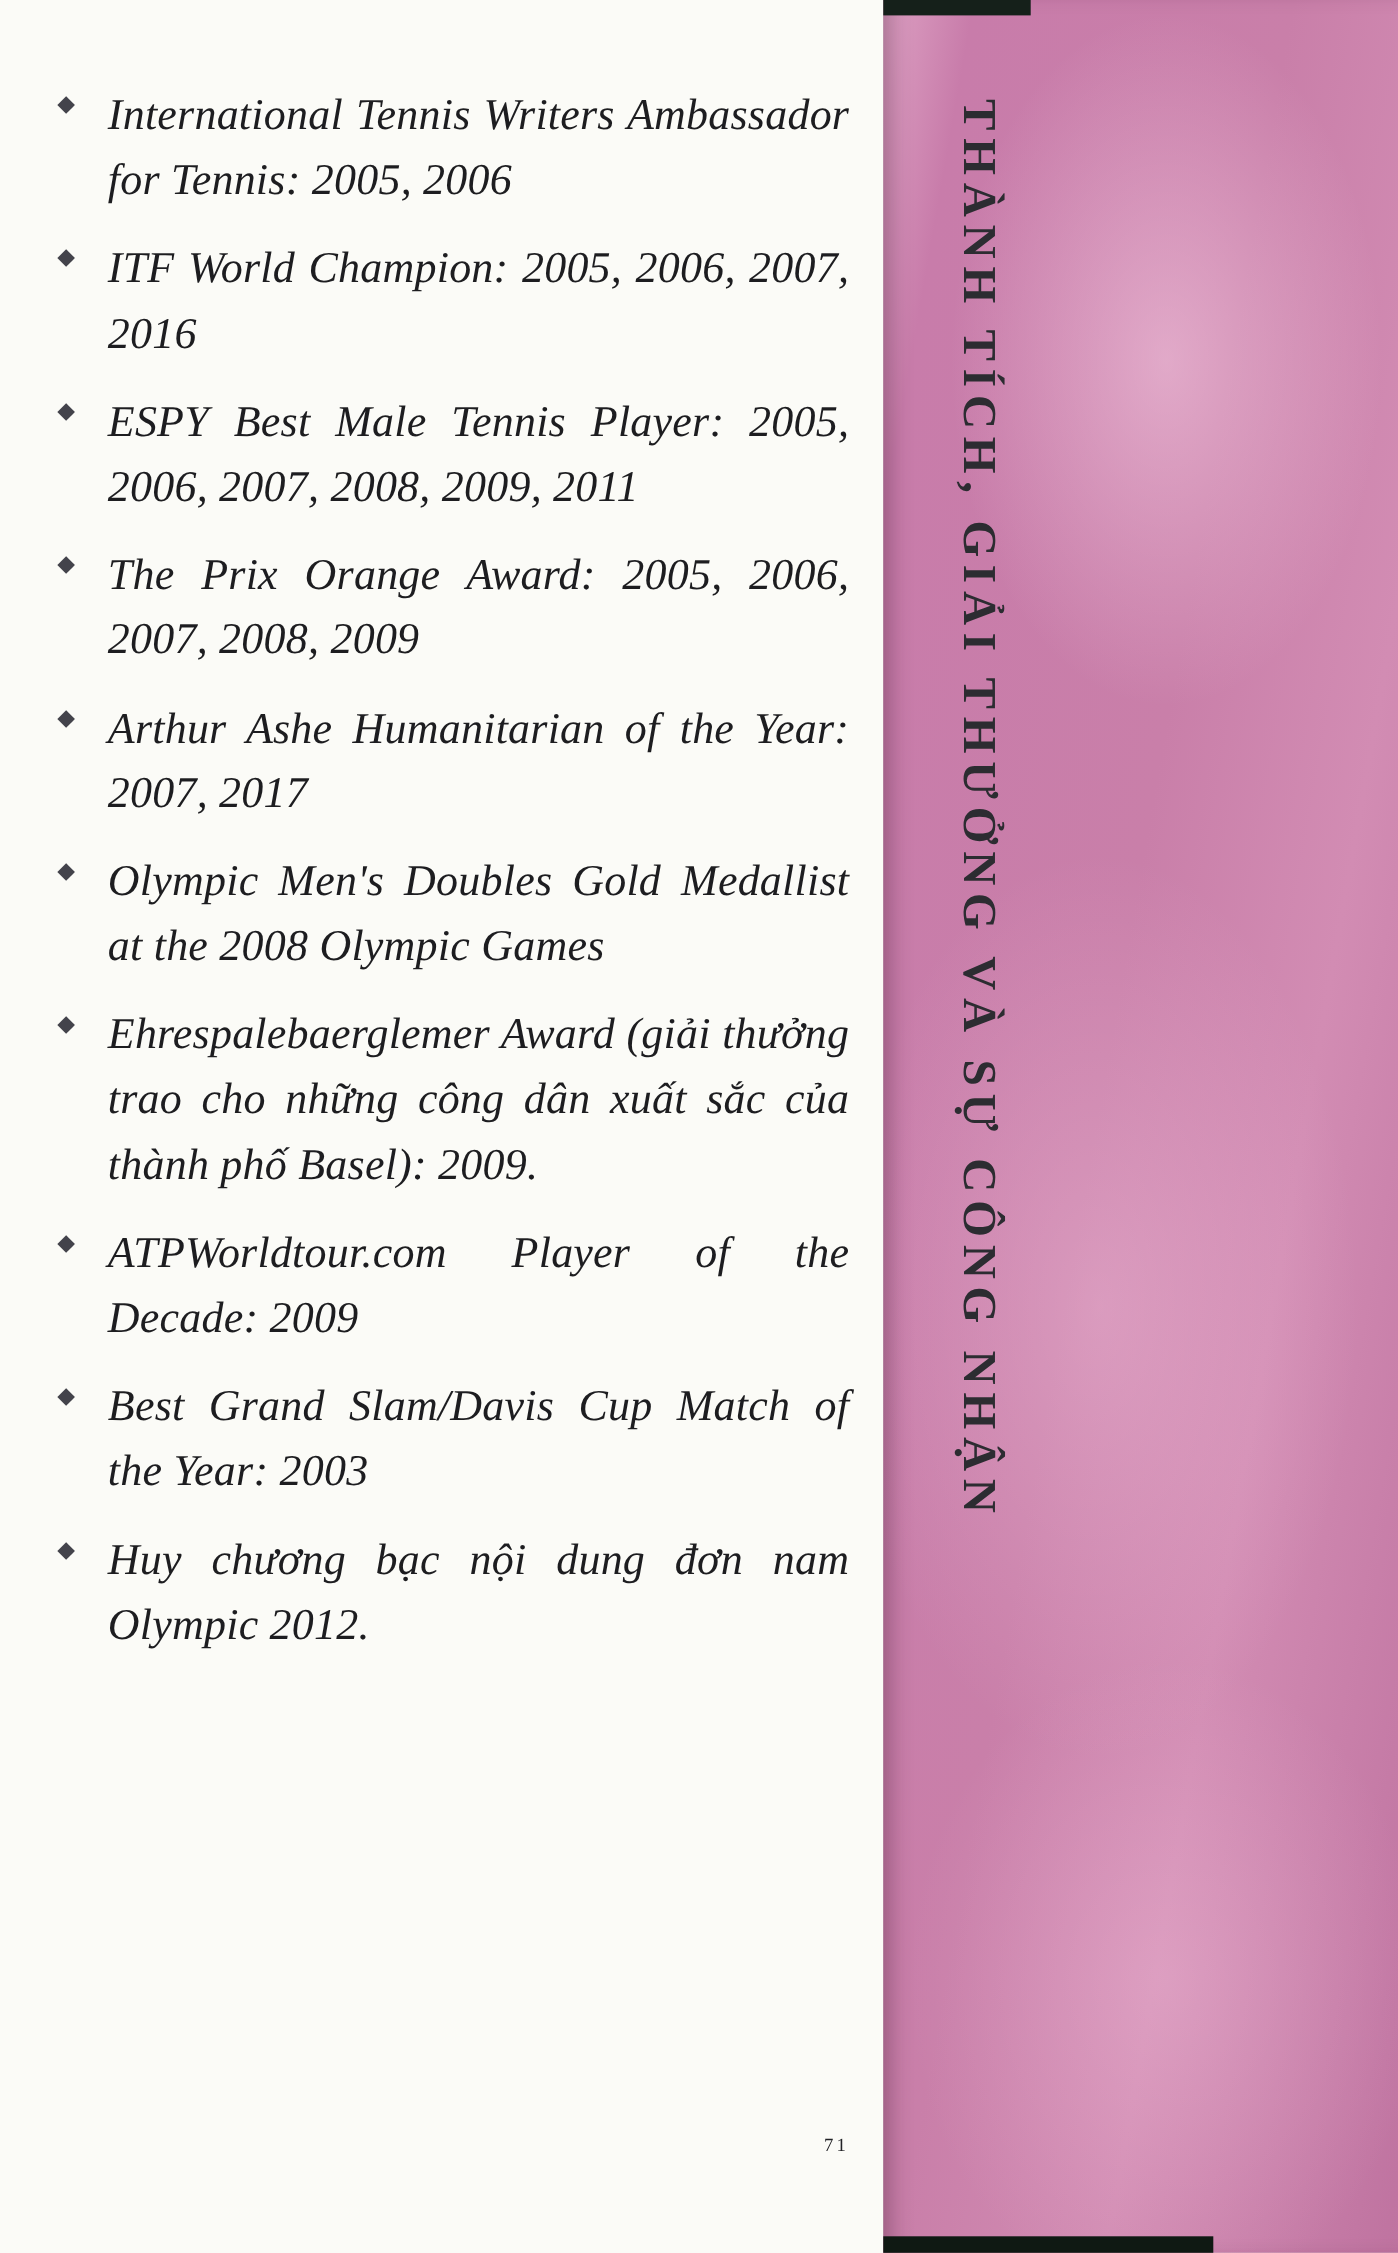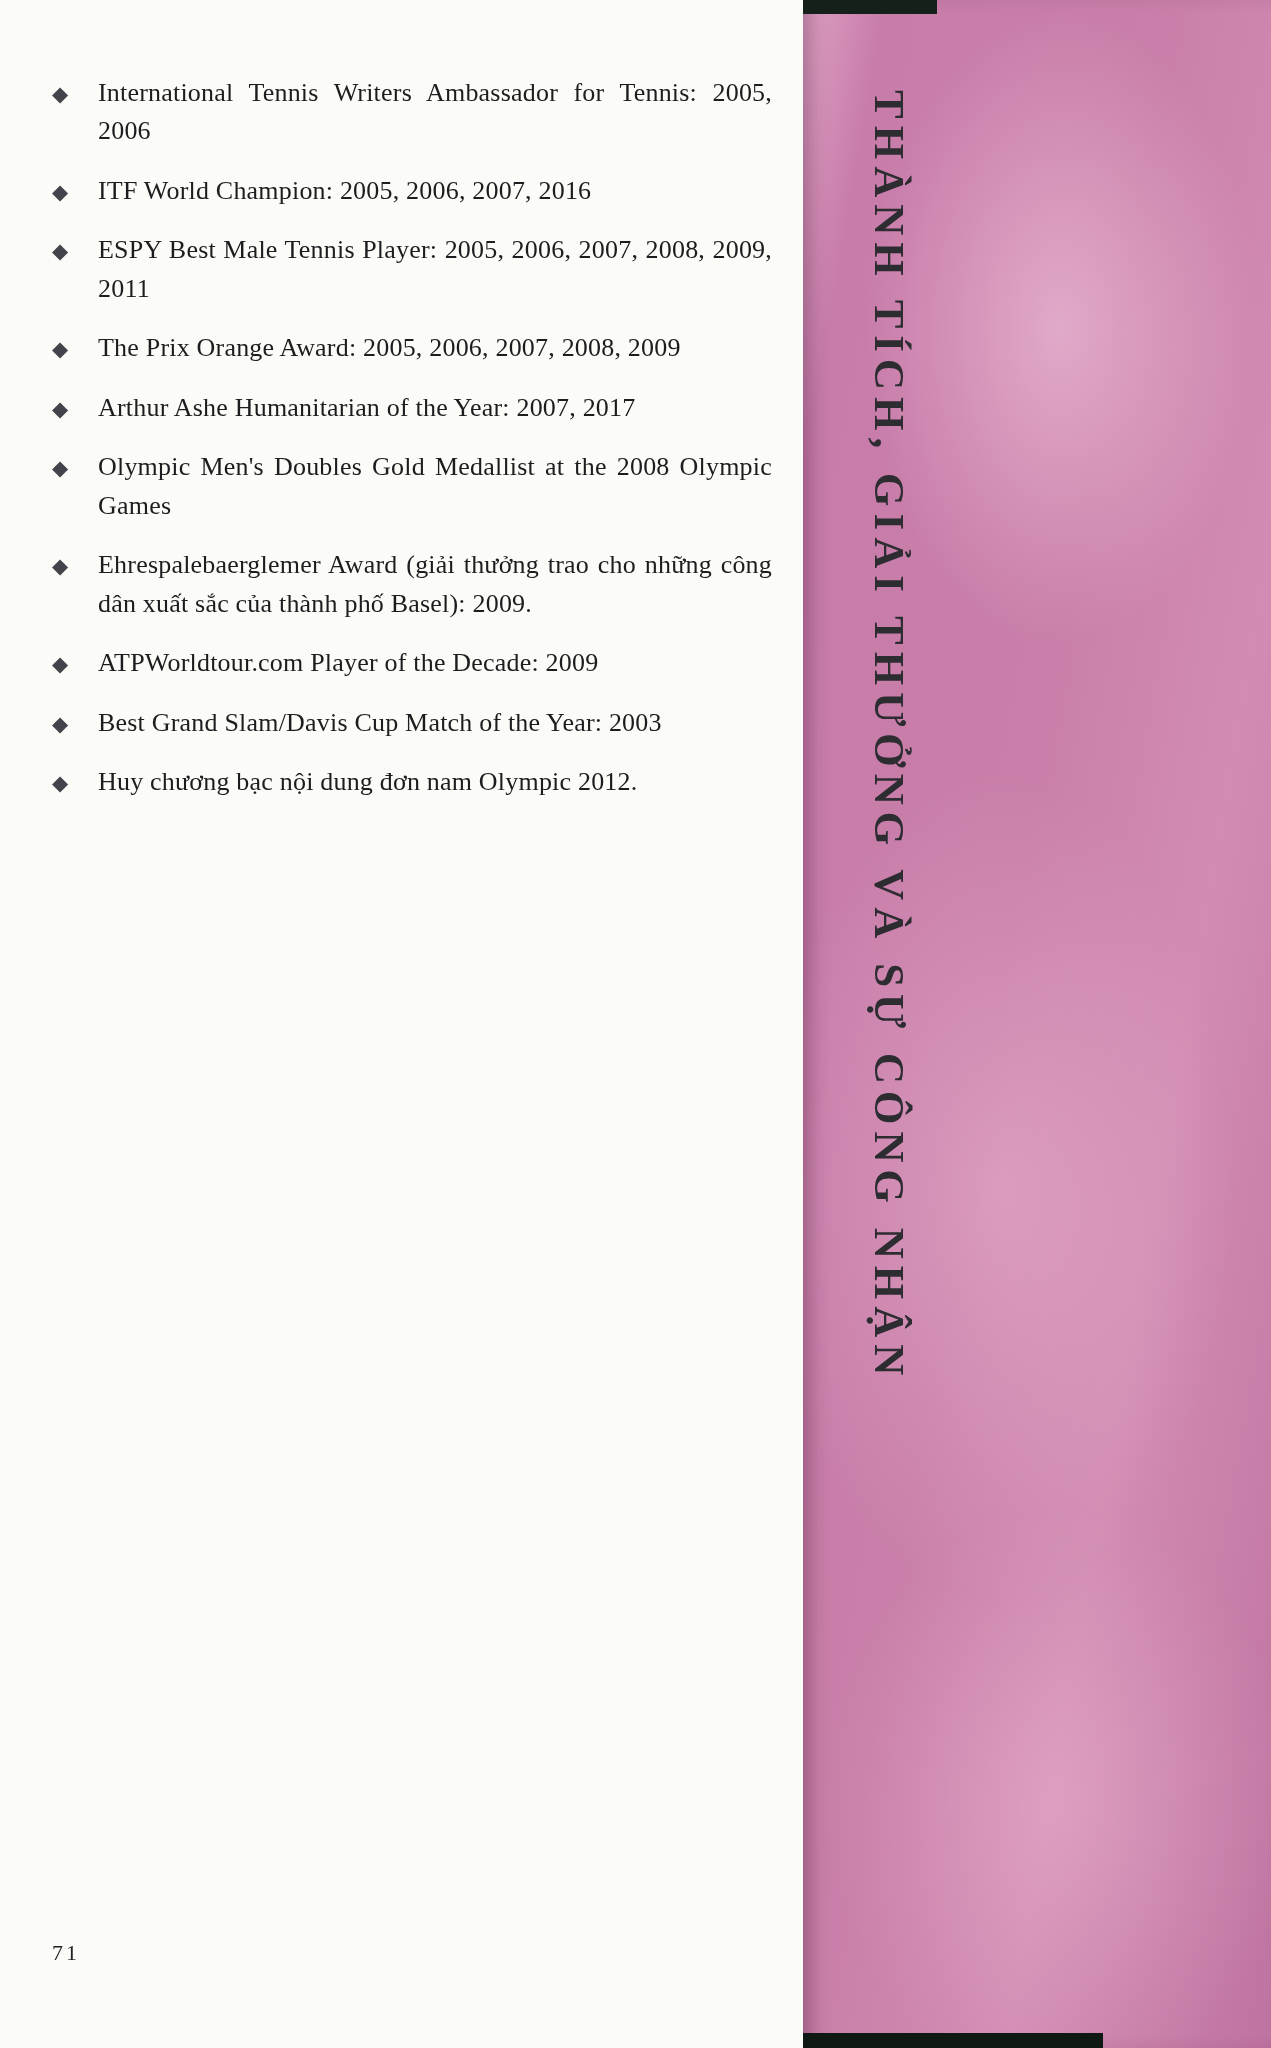--- a/index.html
+++ b/index.html
@@ -28,32 +28,33 @@
   }
   .bullet {
     flex: 0 0 46px;
     font-size: 21px;
     color: #43434b;
     padding-top: 10px;
     line-height: 1;
   }
   .itext {
     flex: 1;
-    font-size: 26px;
+    font-size: 40px;
     line-height: 1.48;
     text-align: justify;
     letter-spacing: 0.2px;
+    font-style: italic;
   }
   .page-number {
     position: absolute;
     left: 52px;
     top: 1940px;
     width: 720px;
-    text-align: left;
-    font-size: 22px;
+    text-align: right;
+    font-size: 17px;
     letter-spacing: 3px;
     color: #222226;
   }
   .sidebar {
     position: absolute;
     left: 803px;
     top: 0;
     width: 468px;
     height: 2048px;
     background:

